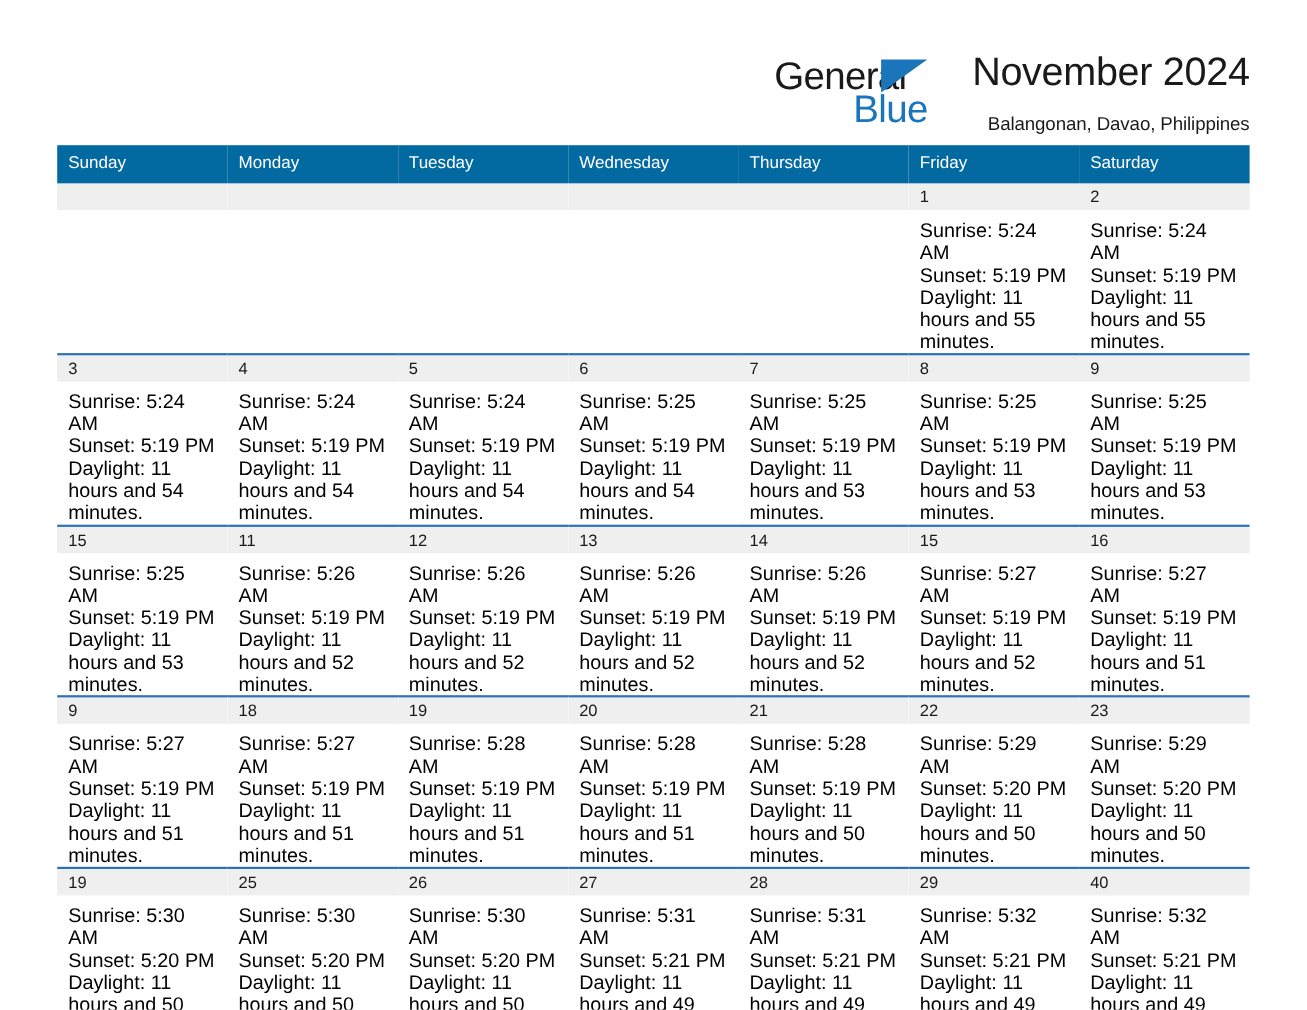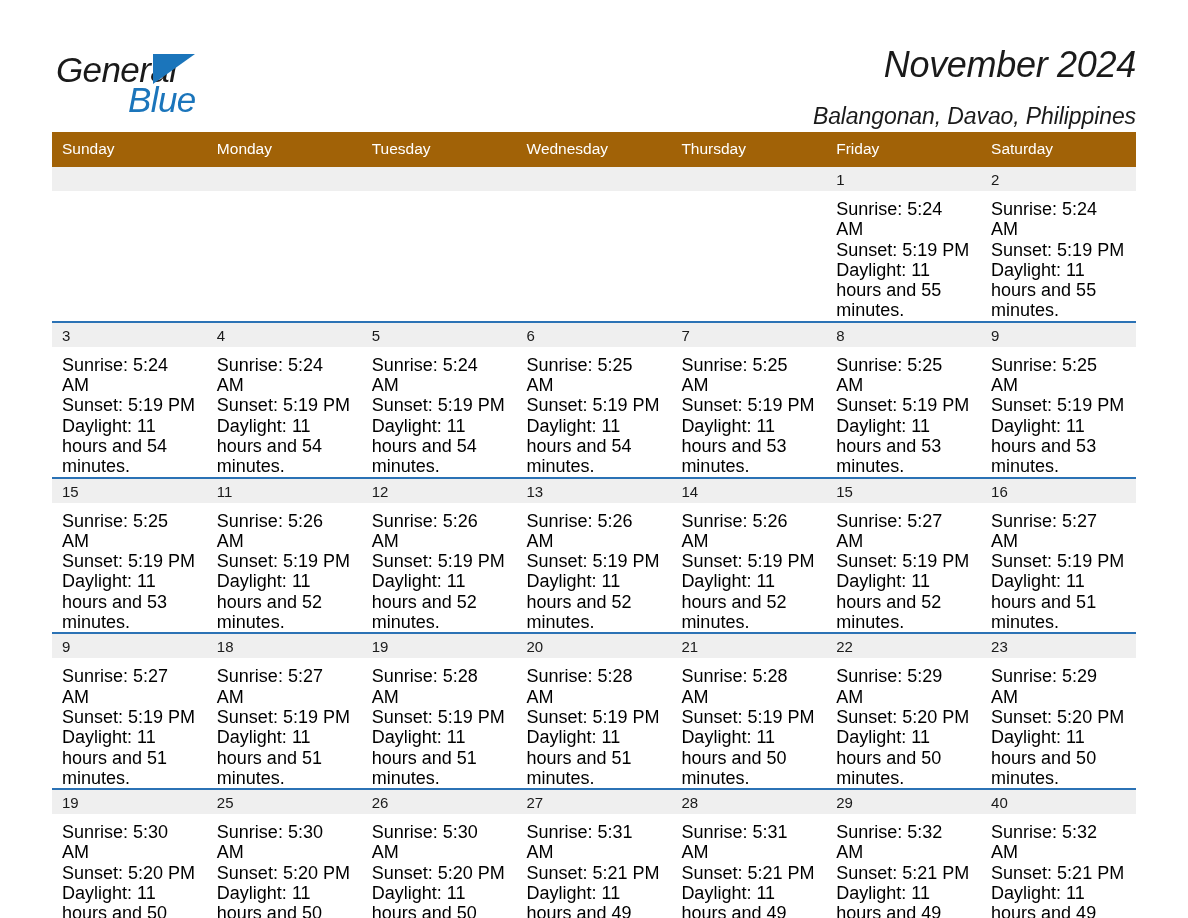--- a/index.html
+++ b/index.html
@@ -17,24 +17,23 @@
     width: 1188px;
     height: 918px;
     padding: 0;
     overflow: hidden;
   }
 
   
   .header {
     display: flex;
     align-items: flex-start;
-    justify-content: space-between;
+    justify-content: flex-end;
     padding: 44px 52px 0 56px;
     height: 110px;
-    font-style: italic;
   }
 
   .logo {
     position: relative;
     width: 180px;
     height: 72px;
     line-height: 1;
     user-select: none;
   }
   .logo-general {
@@ -70,37 +69,37 @@
     padding-top: 2px;
   }
   .month-title {
     font-size: 36px;
     font-weight: normal;
     color: #1a1a1a;
     letter-spacing: -0.3px;
     line-height: 1.08;
   }
   .location {
-    font-size: 23px;
+    font-size: 17px;
     font-weight: normal;
     color: #1a1a1a;
     margin-top: 18px;
     letter-spacing: -0.1px;
   }
 
   
   .calendar {
     margin: 22px 52px 0 52px;
     width: 1084px;
     border-collapse: collapse;
     table-layout: fixed;
   }
 
   .calendar thead th {
-    background: #a16207;
+    background: #0369a1;
     color: #ffffff;
     font-size: 15.5px;
     font-weight: normal;
     text-align: left;
     padding: 8px 0 9px 10px;
     height: 31px;
   }
 
   .calendar tbody td {
     width: 154.85px;

